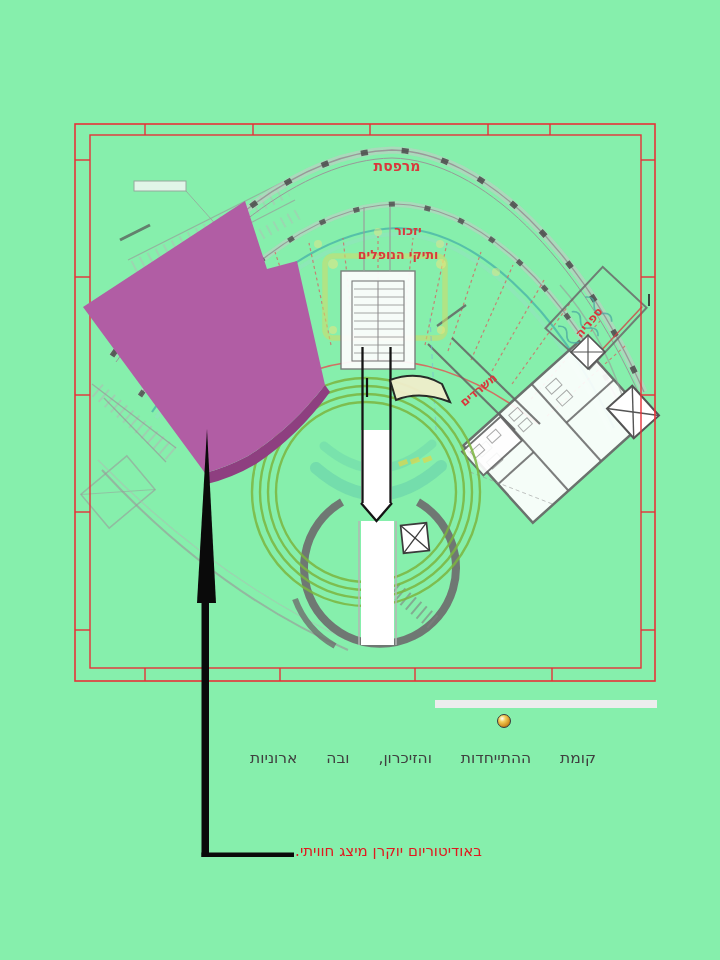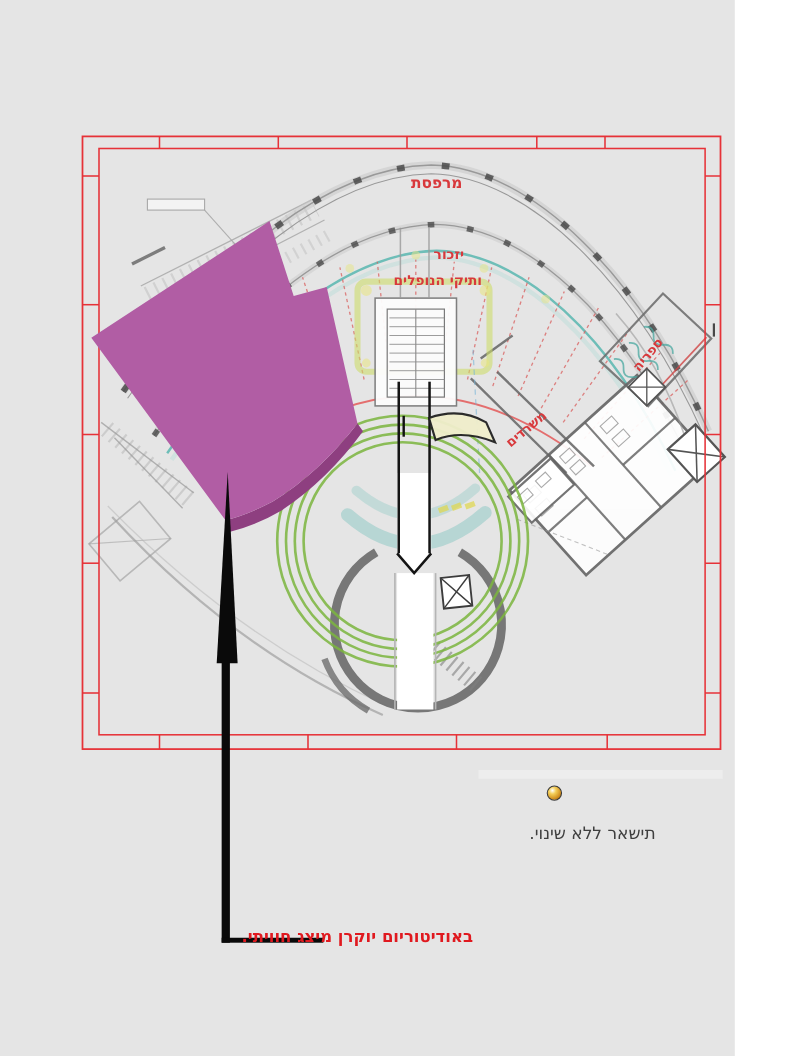--- a/index.html
+++ b/index.html
@@ -1,30 +1,30 @@
 <!DOCTYPE html>
 <html lang="he"><head>
 <meta charset="utf-8">
 <style>
   html,body{margin:0;padding:0;background:#fff;}
-  .page{position:relative;width:668px;height:960px;background:#e5e5e5;overflow:hidden;
+  .page{position:relative;width:720px;height:960px;background:#86efac;overflow:hidden;
         font-family:"DejaVu Sans","Liberation Sans",sans-serif;}
   .page svg{position:absolute;left:0;top:0;}
   .svg-label{font-family:"DejaVu Sans","Liberation Sans",sans-serif;font-weight:bold;}
   .caption-title{position:absolute;top:706px;right:227px;direction:rtl;
       font-size:23px;font-weight:bold;color:#1c1c1c;line-height:30px;white-space:nowrap;}
   .caption-bullet{position:absolute;left:497px;top:714px;width:14px;height:14px;border-radius:50%;
       border:1px solid #3a3a3a;box-sizing:border-box;
       background:radial-gradient(circle at 35% 30%, #ffffff 0%, #f4cf5a 28%, #cf8d1e 68%, #5d430f 100%);}
   .caption-body{position:absolute;top:745px;left:250px;width:346px;direction:rtl;
       font-size:15.5px;color:#3f3f3f;line-height:27.5px;}
   .caption-body .just{text-align:justify;text-align-last:justify;}
   .caption-body .right{text-align:right;}
   .caption-highlight{position:absolute;top:843px;right:238px;direction:rtl;white-space:nowrap;
-      font-size:15px;font-weight:bold;line-height:17px;margin-left:40px;}
+      font-size:15px;font-weight:normal;line-height:17px;margin-left:40px;}
 </style>
 </head>
 <body>
 
 <div class="page">
 
   <svg width="720" height="960" viewBox="0 0 720 960">
 
     <rect x="435" y="700" width="222" height="8" fill="#ededed"></rect>
 
@@ -259,18 +259,18 @@
     <g fill="#0a0a0a">
       <polygon points="207,429 197,603 216,603"></polygon>
       <rect x="201.5" y="600" width="7.5" height="257"></rect>
       <rect x="201.5" y="852.5" width="92.5" height="4.5"></rect>
     </g>
   </svg>
 
   <div class="caption-bullet"></div>
 
   <div class="caption-body">
-    <div class="right">תישאר ללא שינוי.</div>
+    <div class="just">קומת ההתייחדות והזיכרון, ובה ארוניות</div>
   </div>
 
   <div class="caption-highlight" style="color: rgb(224, 25, 31);">באודיטוריום יוקרן מיצג חוויתי.</div>
 
 </div>
 
 </body></html>

